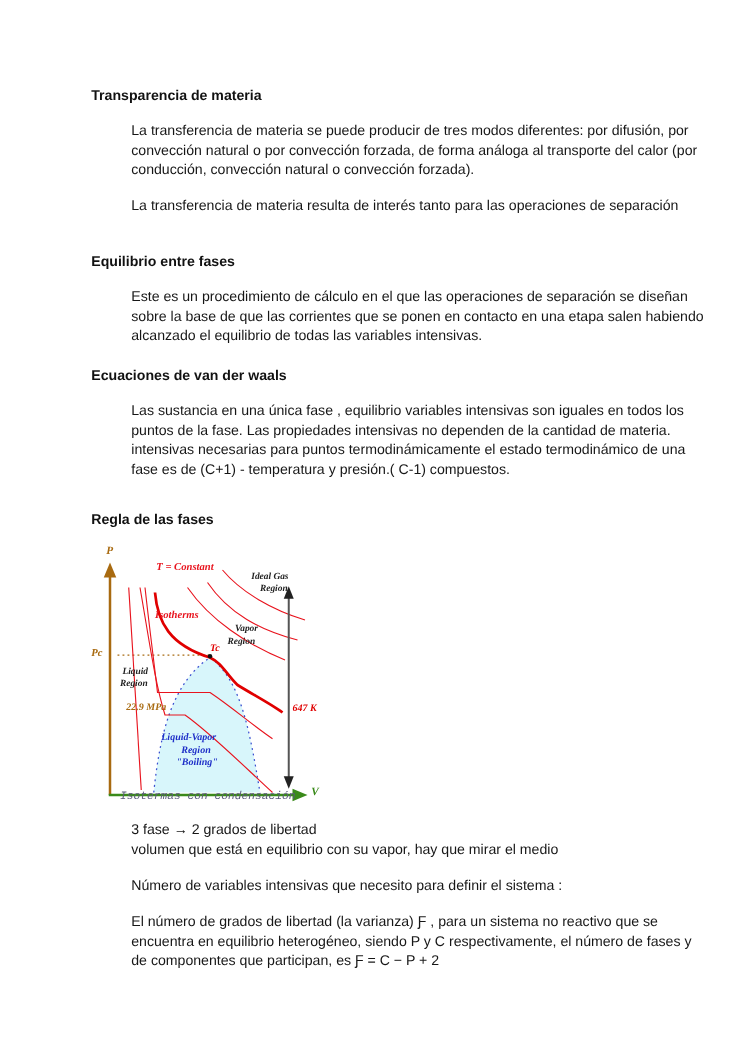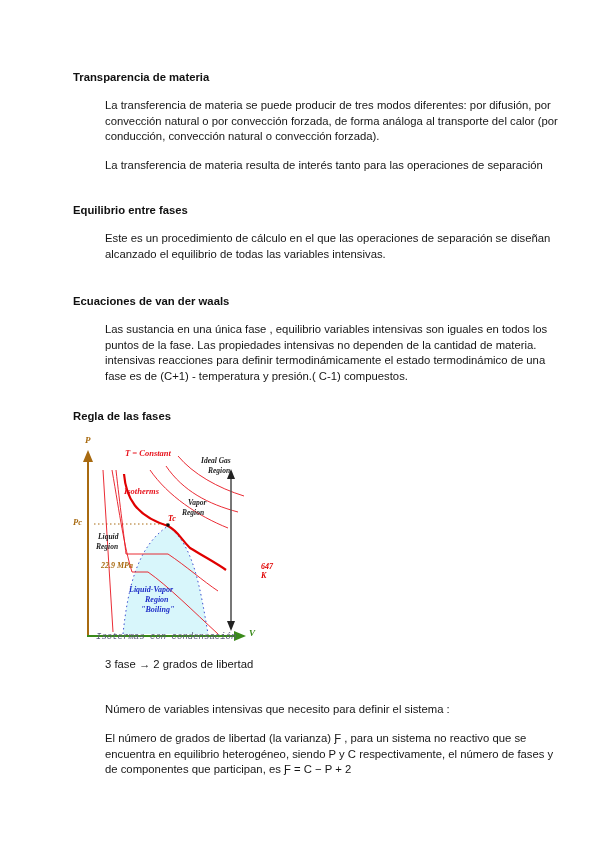--- a/index.html
+++ b/index.html
@@ -24,28 +24,29 @@
     <span class="line">convección natural o por convección forzada, de forma análoga al transporte del calor (por</span>
     <span class="line">conducción, convección natural o convección forzada).</span>
   </div>
   <div class="blk" style="top:158px;">
     <span class="line">La transferencia de materia resulta de interés tanto para las operaciones de separación</span>
   </div>
 
   <div class="h" style="top:204px;">Equilibrio entre fases</div>
   <div class="blk" style="top:231px;">
     <span class="line">Este es un procedimiento de cálculo en el que las operaciones de separación se diseñan</span>
+    <span class="line">sobre la base de que las corrientes que se ponen en contacto en una etapa salen habiendo</span>
     <span class="line">alcanzado el equilibrio de todas las variables intensivas.</span>
   </div>
 
   <div class="h" style="top:295px;">Ecuaciones de van der waals</div>
   <div class="blk" style="top:322px;">
     <span class="line">Las sustancia en una única fase , equilibrio variables intensivas son iguales en todos los</span>
     <span class="line">puntos de la fase. Las propiedades intensivas no dependen de la cantidad de materia.</span>
-    <span class="line">intensivas reacciones para definir termodinámicamente el estado termodinámico de una</span>
+    <span class="line">intensivas necesarias para puntos termodinámicamente el estado termodinámico de una</span>
     <span class="line">fase es de (C+1) - temperatura y presión.( C-1) compuestos.</span>
   </div>
 
   <div class="h" style="top:410px;">Regla de las fases</div>
 
   <div class="fig">
     <svg width="192" height="210" viewBox="0 0 192 210" xmlns="http://www.w3.org/2000/svg">
 
       <path d="M 55 198 C 60 150, 70 110, 100 90 C 125 108, 132 150, 140 198 Z" fill="#d8f6fb" stroke="none"></path>
 
@@ -82,29 +83,30 @@
     <div class="ital" style="position:absolute; left:33px; top:79px; font-size:8px; color:#a86a10;margin-top:46px;">22.9 MPa</div>
     <div class="ital" style="position:absolute; left:100px; top:78px; font-size:8px; color:#e00000;">Tc</div>
     <div class="ital" style="position:absolute; left:56px; top:2px; font-size:8.5px; color:#e8141e;margin-top:48px;">Isotherms</div>
     <div class="ital" style="position:absolute; left:57px; top:12px; font-size:8.5px; color:#e8141e;">T = Constant</div>
     <div class="ital" style="position:absolute; left:133px; top:20px; font-size:7.5px; color:#222;">Ideal Gas</div>
     <div class="ital" style="position:absolute; left:140px; top:30px; font-size:7.5px; color:#222;">Region</div>
     <div class="ital" style="position:absolute; left:120px; top:62px; font-size:7.5px; color:#222;">Vapor</div>
     <div class="ital" style="position:absolute; left:114px; top:72px; font-size:7.5px; color:#222;">Region</div>
     <div class="ital" style="position:absolute; left:30px; top:96px; font-size:7.5px; color:#222;">Liquid</div>
     <div class="ital" style="position:absolute; left:28px; top:106px; font-size:7.5px; color:#222;">Region</div>
-    <div class="ital" style="position:absolute; left:166px; top:126px; font-size:8px; color:#e00000;margin-left:27px;">647 K</div>
+    <div class="ital" style="position:absolute; left:166px; top:126px; font-size:8px; color:#e00000;">647 K</div>
     <div class="ital" style="position:absolute; left:61px; top:149px; font-size:8px; color:#1f2fc8;">Liquid-Vapor</div>
     <div class="ital" style="position:absolute; left:77px; top:159px; font-size:8px; color:#1f2fc8;">Region</div>
     <div class="ital" style="position:absolute; left:73px; top:169px; font-size:8px; color:#1f2fc8;">"Boiling"</div>
     <div style="position:absolute; left:28px; top:196px; font-family:Liberation Mono, monospace; font-style:italic; font-size:9px; color:#5a5a7a; white-space:nowrap;">Isotermas con condensación</div>
   </div>
 
   <div class="blk" style="top:657px;">
     <span class="line">3 fase → 2 grados de libertad</span>
+    <span class="line">volumen que está en equilibrio con su vapor, hay que mirar el medio</span>
   </div>
   <div class="blk" style="top:702px;">
     <span class="line">Número de variables intensivas que necesito para definir el sistema :</span>
   </div>
   <div class="blk" style="top:731px;">
     <span class="line">El número de grados de libertad (la varianza) Ƒ , para un sistema no reactivo que se</span>
     <span class="line">encuentra en equilibrio heterogéneo, siendo P y C respectivamente, el número de fases y</span>
     <span class="line">de componentes que participan, es Ƒ = C − P + 2</span>
   </div>
 

